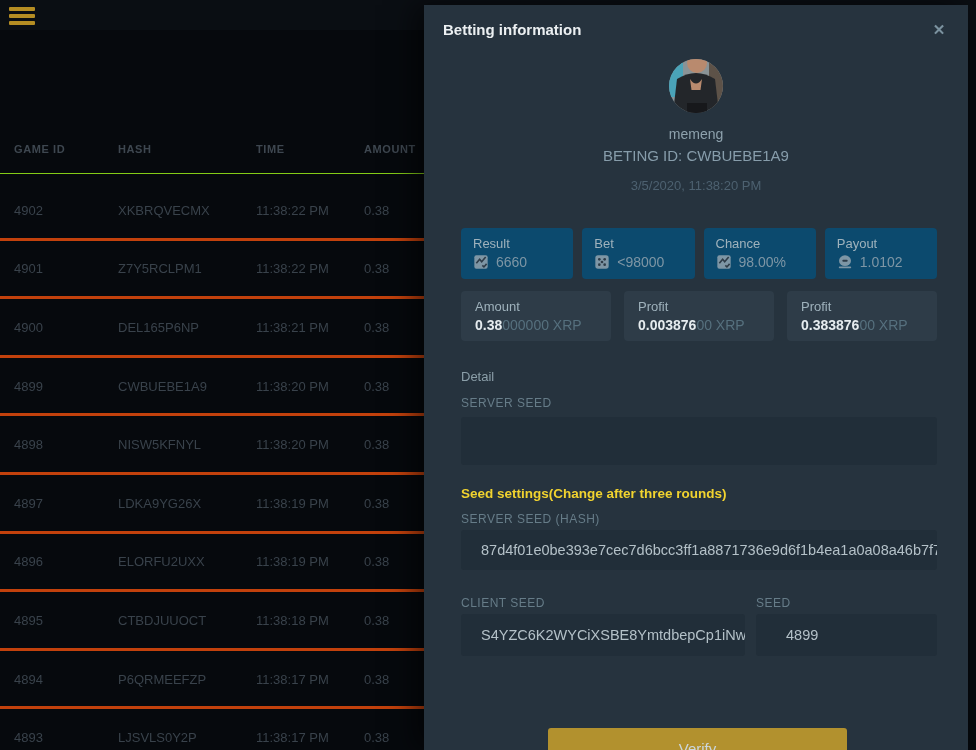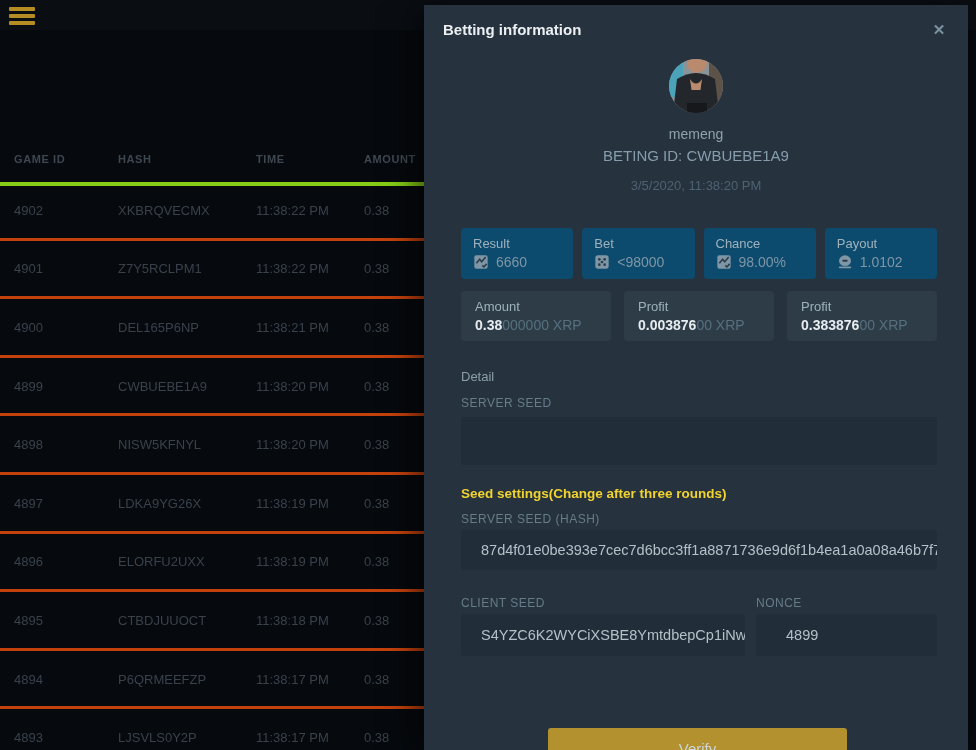--- a/index.html
+++ b/index.html
@@ -10,21 +10,21 @@
     -webkit-font-smoothing:antialiased;
   }
   
   .topbar { position:absolute; left:0; top:0; width:976px; height:30px; background:#0a0e13; }
   .hamburger { position:absolute; left:9px; top:7px; width:26px; height:18px; cursor:pointer; }
   .hamburger span { display:block; width:26px; height:3.6px; border-radius:1px; background:#b58d23; margin-bottom:3.4px; }
   .banner { position:absolute; left:0; top:42px; width:424px; height:44px; background:#0d1217; display:flex; align-items:center; }
   .banner .horn { margin-left:14px; width:24px; height:22px; flex:0 0 auto; }
   .banner-text { margin-left:19px; font-size:12px; font-weight:bold; letter-spacing:.4px; color:#6d757b; white-space:nowrap; }
   .banner-text .uname { color:#998222; }
-  .bets-header { position:absolute; left:0; top:136px; width:424px; height:50px; border-bottom:4px solid #84cc16; }
+  .bets-header { position:absolute; left:0; top:124px; width:424px; height:50px; border-bottom:1px solid #84cc16; }
   .bets-header span, .bet-row span { position:absolute; top:50%; transform:translateY(-50%); white-space:nowrap; }
   .bets-header span { font-size:11px; font-weight:bold; letter-spacing:.6px; color:#3e4750; }
   .bets-body { position:absolute; left:0; top:182px; width:424px; height:568px; overflow:hidden; }
   .bet-row { position:relative; width:424px; height:58.6px; border-bottom:3px solid #c2410c; cursor:pointer; }
   .bet-row span { font-size:13px; color:#39424b; }
   .c0 { left:14px; } .c1 { left:118px; } .c2 { left:256px; } .c3 { left:364px; }
   
   .modal {
     position:absolute; left:424px; top:5px; width:544px; height:745px;
     background:#26333e; box-shadow:-10px 0 26px rgba(0,0,0,.55);
@@ -231,19 +231,19 @@
 
     <div class="sec-label" style="top:364px;">Detail</div>
     <div class="small-label" style="top:391px;">SERVER SEED</div>
     <div class="seed-box" style="left:37px; top:412px; width:476px; height:48px;"></div>
 
     <div class="seed-settings">Seed settings(Change after three rounds)</div>
     <div class="small-label" style="top:507px;">SERVER SEED (HASH)</div>
     <div class="seed-box" style="left:37px; top:525px; width:476px; height:40px; line-height:40px; padding-left:20px;">87d4f01e0be393e7cec7d6bcc3ff1a8871736e9d6f1b4ea1a0a08a46b7f73e5</div>
 
     <div class="small-label" style="top:591px;">CLIENT SEED</div>
-    <div class="small-label nonce-label" style="top:591px;">NONCE</div>
+    <div class="small-label nonce-label" style="top:591px;">SEED</div>
     <div class="seed-box" style="left:37px; top:609px; width:284px; height:42px; line-height:42px; padding-left:20px;">S4YZC6K2WYCiXSBE8YmtdbepCp1iNwz</div>
     <div class="seed-box" style="left:332px; top:609px; width:181px; height:42px; line-height:42px; padding-left:30px;">4899</div>
 
     <button class="verify-btn">Verify</button>
   </div>
 </div>
 
 </body></html>

